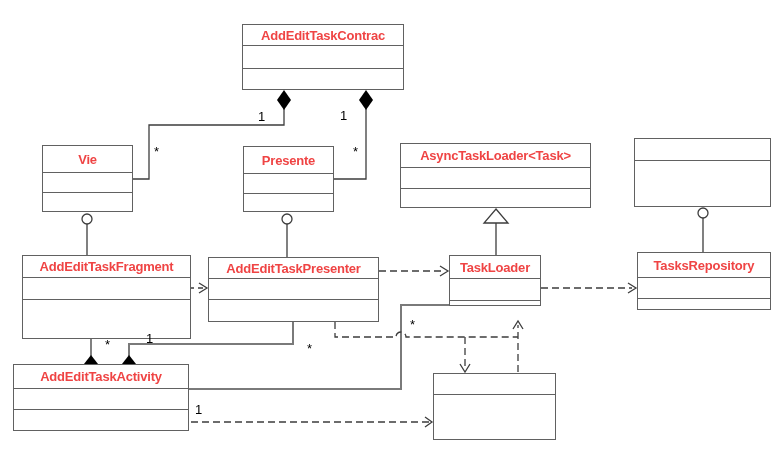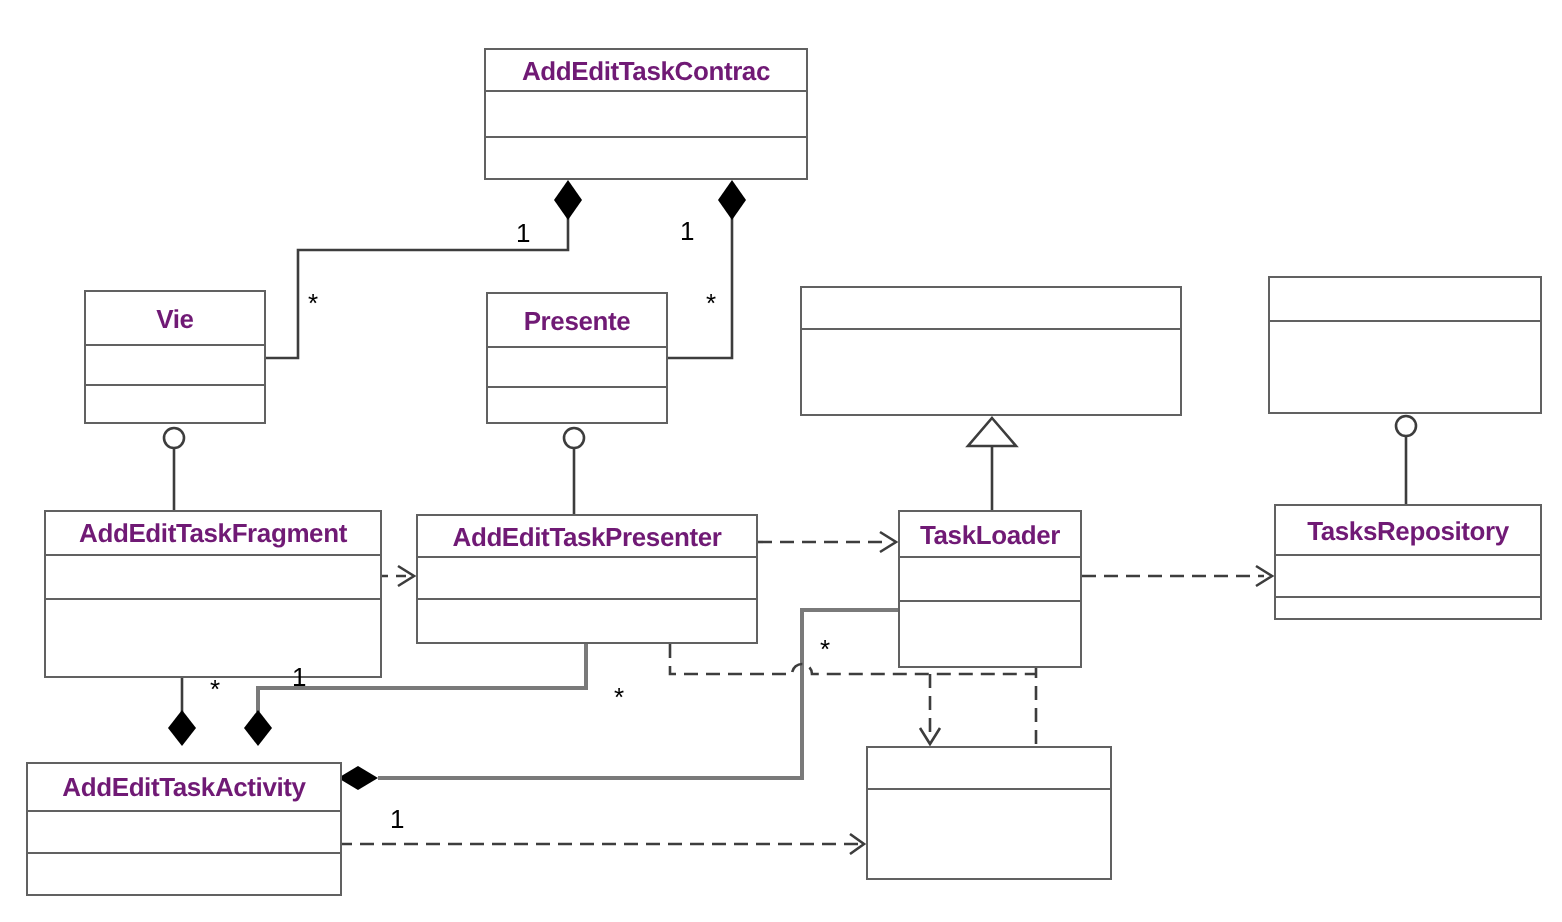--- a/index.html
+++ b/index.html
@@ -2,21 +2,21 @@
 <html><head>
 <meta charset="utf-8">
 <style>
   html,body{margin:0;padding:0;background:#fff;}
   .stage{position:relative;width:781px;height:461px;background:#ffffff;
          font-family:"Liberation Sans",sans-serif;overflow:hidden;}
   .edges{position:absolute;left:0;top:0;}
   .cls{position:absolute;border:1px solid #616161;background:#ffffff;
        display:flex;flex-direction:column;box-sizing:border-box;}
   .cls .t{display:flex;align-items:center;justify-content:center;
-          font-weight:700;font-size:13px;color:#701a75;white-space:nowrap;
+          font-weight:700;font-size:13px;color:#ef4444;white-space:nowrap;
           letter-spacing:-0.2px;border-bottom:1px solid #616161;box-sizing:border-box;}
   .cls .a{border-bottom:1px solid #616161;box-sizing:border-box;}
   .cls .m{flex:1;}
   .mult{position:absolute;font-size:13px;line-height:13px;color:#000;}
 </style>
 </head>
 <body>
 
 <div class="stage">
 
@@ -111,20 +111,21 @@
     <div class="m"></div>
   </div>
 
   <div class="cls" style="left:243px;top:146px;width:91px;height:66px">
     <div class="t" style="height:27px">Presente</div>
     <div class="a" style="height:20px"></div>
     <div class="m"></div>
   </div>
 
   <div class="cls" style="left:400px;top:143px;width:191px;height:65px">
+    <div class="t" style="height:24px">AsyncTaskLoader&lt;Task&gt;</div>
     <div class="a" style="height:21px"></div>
     <div class="m"></div>
   </div>
 
   <div class="cls" style="left:634px;top:138px;width:137px;height:69px">
     <div class="a" style="height:22px"></div>
     <div class="m"></div>
   </div>
 
   <div class="cls" style="left:22px;top:255px;width:169px;height:84px">
@@ -132,33 +133,33 @@
     <div class="a" style="height:22px"></div>
     <div class="m"></div>
   </div>
 
   <div class="cls" style="left:208px;top:257px;width:171px;height:65px">
     <div class="t" style="height:21px">AddEditTaskPresenter</div>
     <div class="a" style="height:21px"></div>
     <div class="m"></div>
   </div>
 
-  <div class="cls" style="left:449px;top:255px;width:92px;height:79px">
+  <div class="cls" style="left:449px;top:255px;width:92px;height:51px">
     <div class="t" style="height:23px">TaskLoader</div>
     <div class="a" style="height:22px"></div>
     <div class="m"></div>
   </div>
 
   <div class="cls" style="left:637px;top:252px;width:134px;height:58px">
     <div class="t" style="height:25px">TasksRepository</div>
     <div class="a" style="height:21px"></div>
     <div class="m"></div>
   </div>
 
-  <div class="cls" style="left:13px;top:381px;width:158px;height:67px">
+  <div class="cls" style="left:13px;top:364px;width:176px;height:67px">
     <div class="t" style="height:24px">AddEditTaskActivity</div>
     <div class="a" style="height:21px"></div>
     <div class="m"></div>
   </div>
 
   <div class="cls" style="left:433px;top:373px;width:123px;height:67px">
     <div class="a" style="height:21px"></div>
     <div class="m"></div>
   </div>
 

